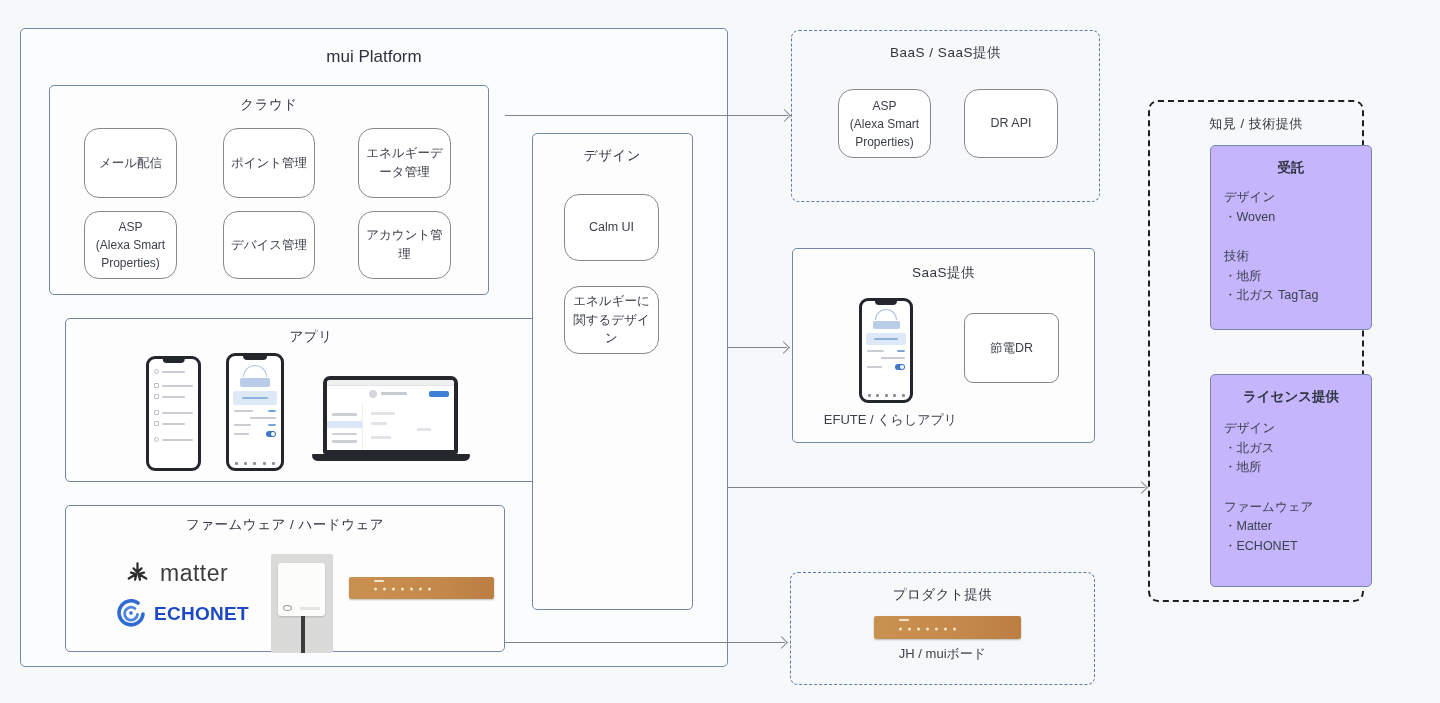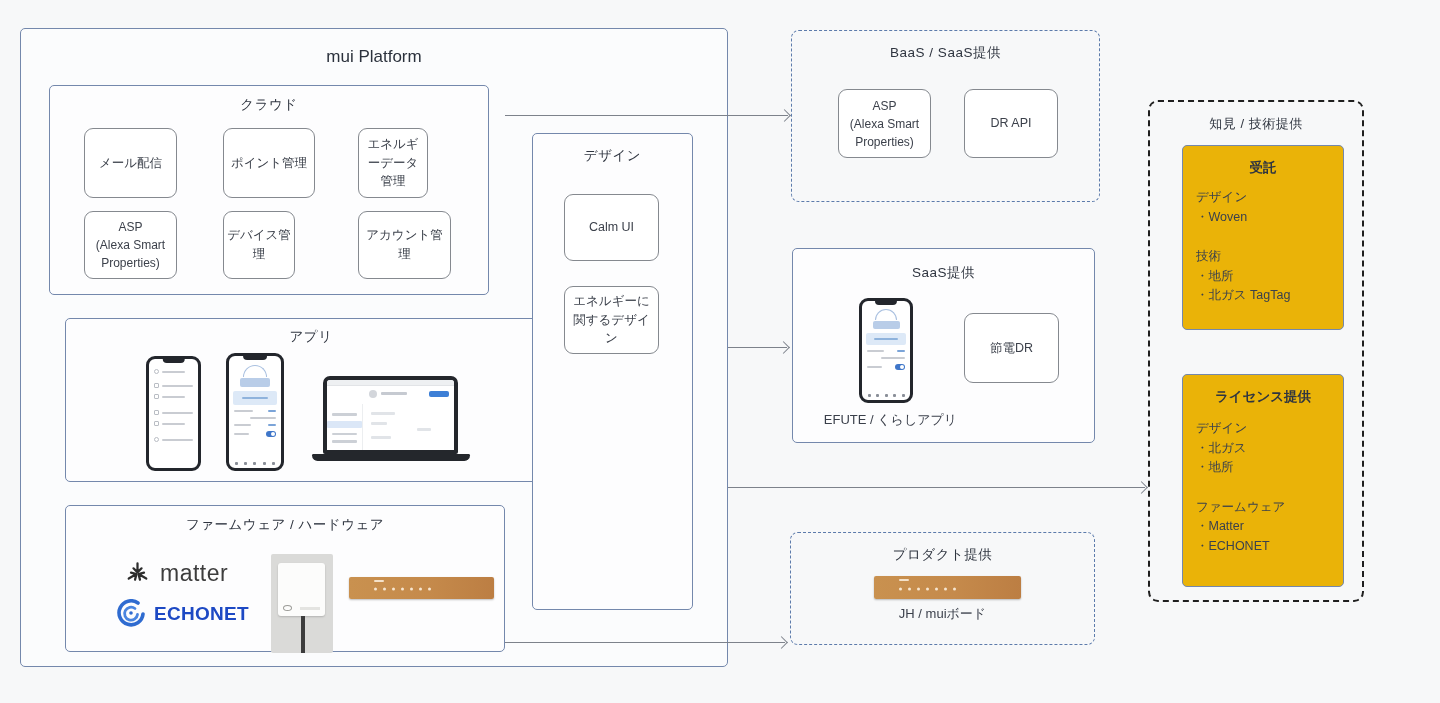--- a/index.html
+++ b/index.html
@@ -3,21 +3,21 @@
 <meta charset="utf-8">
 <style>
   html,body{margin:0;padding:0;background:#f7f8f9;}
   *{box-sizing:border-box;}
   body{font-family:"Liberation Sans","DejaVu Sans",sans-serif;color:#3a3f4a;}
   #canvas{position:relative;width:1440px;height:703px;background:#f7f8f9;overflow:hidden;}
   .solid-box{position:absolute;border:1.5px solid #7488ac;border-radius:5px;background:#fdfdfe;}
   .dash-blue{position:absolute;border:1.6px dashed #5c7bab;border-radius:8px;background:transparent;}
   .dash-black{position:absolute;border:2px dashed #1f1f1f;border-radius:10px;background:transparent;}
   .sec-title{position:absolute;left:0;width:100%;text-align:center;font-size:13.5px;color:#2f3540;letter-spacing:.5px;}
-  .inner-box{position:absolute;border:1.3px solid #85898f;border-radius:9px;background:#fff;
+  .inner-box{position:absolute;border:1.3px solid #85898f;border-radius:15px;background:#fff;
              display:flex;align-items:center;justify-content:center;text-align:center;
              font-size:12.5px;line-height:1.5;color:#3c414b;white-space:pre-line;padding:3px;}
   .platform-title{position:absolute;left:0;width:100%;text-align:center;font-size:17px;color:#2b313c;}
 
   
   .arrow{position:absolute;height:0;border-top:1.3px solid #7d828b;}
   .arrow::after{content:"";position:absolute;right:-1px;top:-4.7px;width:8px;height:8px;
                 border-top:1.3px solid #7d828b;border-right:1.3px solid #7d828b;transform:rotate(45deg);}
 
   
@@ -63,45 +63,45 @@
   .board .icons{position:absolute;left:17%;top:55%;transform:translateY(-50%);display:flex;gap:6px;}
   .board .icons i{width:3px;height:3px;background:rgba(255,246,232,.85);border-radius:50%;display:block;}
 
   
   .matter{position:absolute;display:flex;align-items:center;gap:9px;}
   .matter-text{font-size:23px;color:#3d3d3d;letter-spacing:.5px;}
   .echonet{position:absolute;display:flex;align-items:center;gap:8px;}
   .echonet-text{font-size:19px;font-weight:bold;color:#1d49c4;letter-spacing:.3px;}
 
   
-  .k-box{position:absolute;border:1.5px solid #7488ac;border-radius:5px;background:#eab308;}
+  .k-box{position:absolute;border:1.5px solid #7488ac;border-radius:5px;background:#c4b5fd;margin-left:28px;}
   .k-title{position:absolute;top:13px;left:0;width:100%;text-align:center;font-size:13.5px;font-weight:600;color:#2f3540;}
   .k-lines{position:absolute;left:13px;top:42px;right:6px;font-size:12.5px;line-height:19.5px;color:#3b414c;}
   .k-gap{margin-top:20px;}
 
   .caption{position:absolute;text-align:center;font-size:13px;color:#3a3f4a;}
 </style>
 </head>
 <body>
 
 <div id="canvas">
 
   <div class="solid-box" style="left:20px;top:28px;width:708px;height:639px;background:#fbfcfd;">
     <div class="platform-title" style="top:18px;">mui Platform</div>
   </div>
 
   <div class="solid-box" style="left:49px;top:85px;width:440px;height:210px;">
     <div class="sec-title" style="top:10px;">クラウド</div>
     <div class="inner-box" style="left:34px;top:42px;width:93px;height:70px;">メール配信</div>
     <div class="inner-box" style="left:173px;top:42px;width:92px;height:70px;">ポイント管理</div>
-    <div class="inner-box" style="left:308px;top:42px;width:70px;height:70px;">エネルギーデータ管理</div>
+    <div class="inner-box" style="left:308px;top:42px;width:93px;height:70px;">エネルギーデータ管理</div>
     <div class="inner-box" style="left:34px;top:125px;width:93px;height:68px;font-size:12px;">ASP
 (Alexa Smart
 Properties)</div>
-    <div class="inner-box" style="left:173px;top:125px;width:72px;height:68px;">デバイス管理</div>
+    <div class="inner-box" style="left:173px;top:125px;width:92px;height:68px;">デバイス管理</div>
     <div class="inner-box" style="left:308px;top:125px;width:93px;height:68px;">アカウント管理</div>
   </div>
 
   <div class="solid-box" style="left:65px;top:318px;width:492px;height:164px;">
     <div class="sec-title" style="top:9px;">アプリ</div>
 
     <div class="phone" style="left:80px;top:37px;width:55px;height:115px;">
       <div class="notch"></div>
       <div class="p-row" style="margin-top:10px;">
           <span class="p-ic" style="border-radius:50%;"></span>
@@ -283,21 +283,21 @@
           <i></i>
           <i></i>
           <i></i>
         </div>
     </div>
 
     <div class="inner-box" style="left:171px;top:64px;width:95px;height:70px;border-radius:9px;">節電DR</div>
     <div class="caption" style="left:10px;top:162px;width:175px;">EFUTE / くらしアプリ</div>
   </div>
 
-  <div class="dash-blue" style="left:790px;top:532px;width:305px;height:113px;padding-left:40px;">
+  <div class="dash-blue" style="left:790px;top:572px;width:305px;height:113px;padding-left:40px;">
     <div class="sec-title" style="top:13px;">プロダクト提供</div>
     <div class="board" style="left:83px;top:43px;width:147px;height:23px;">
       <span class="time"></span>
       <div class="icons">
           <i></i>
           <i></i>
           <i></i>
           <i></i>
           <i></i>
           <i></i>

